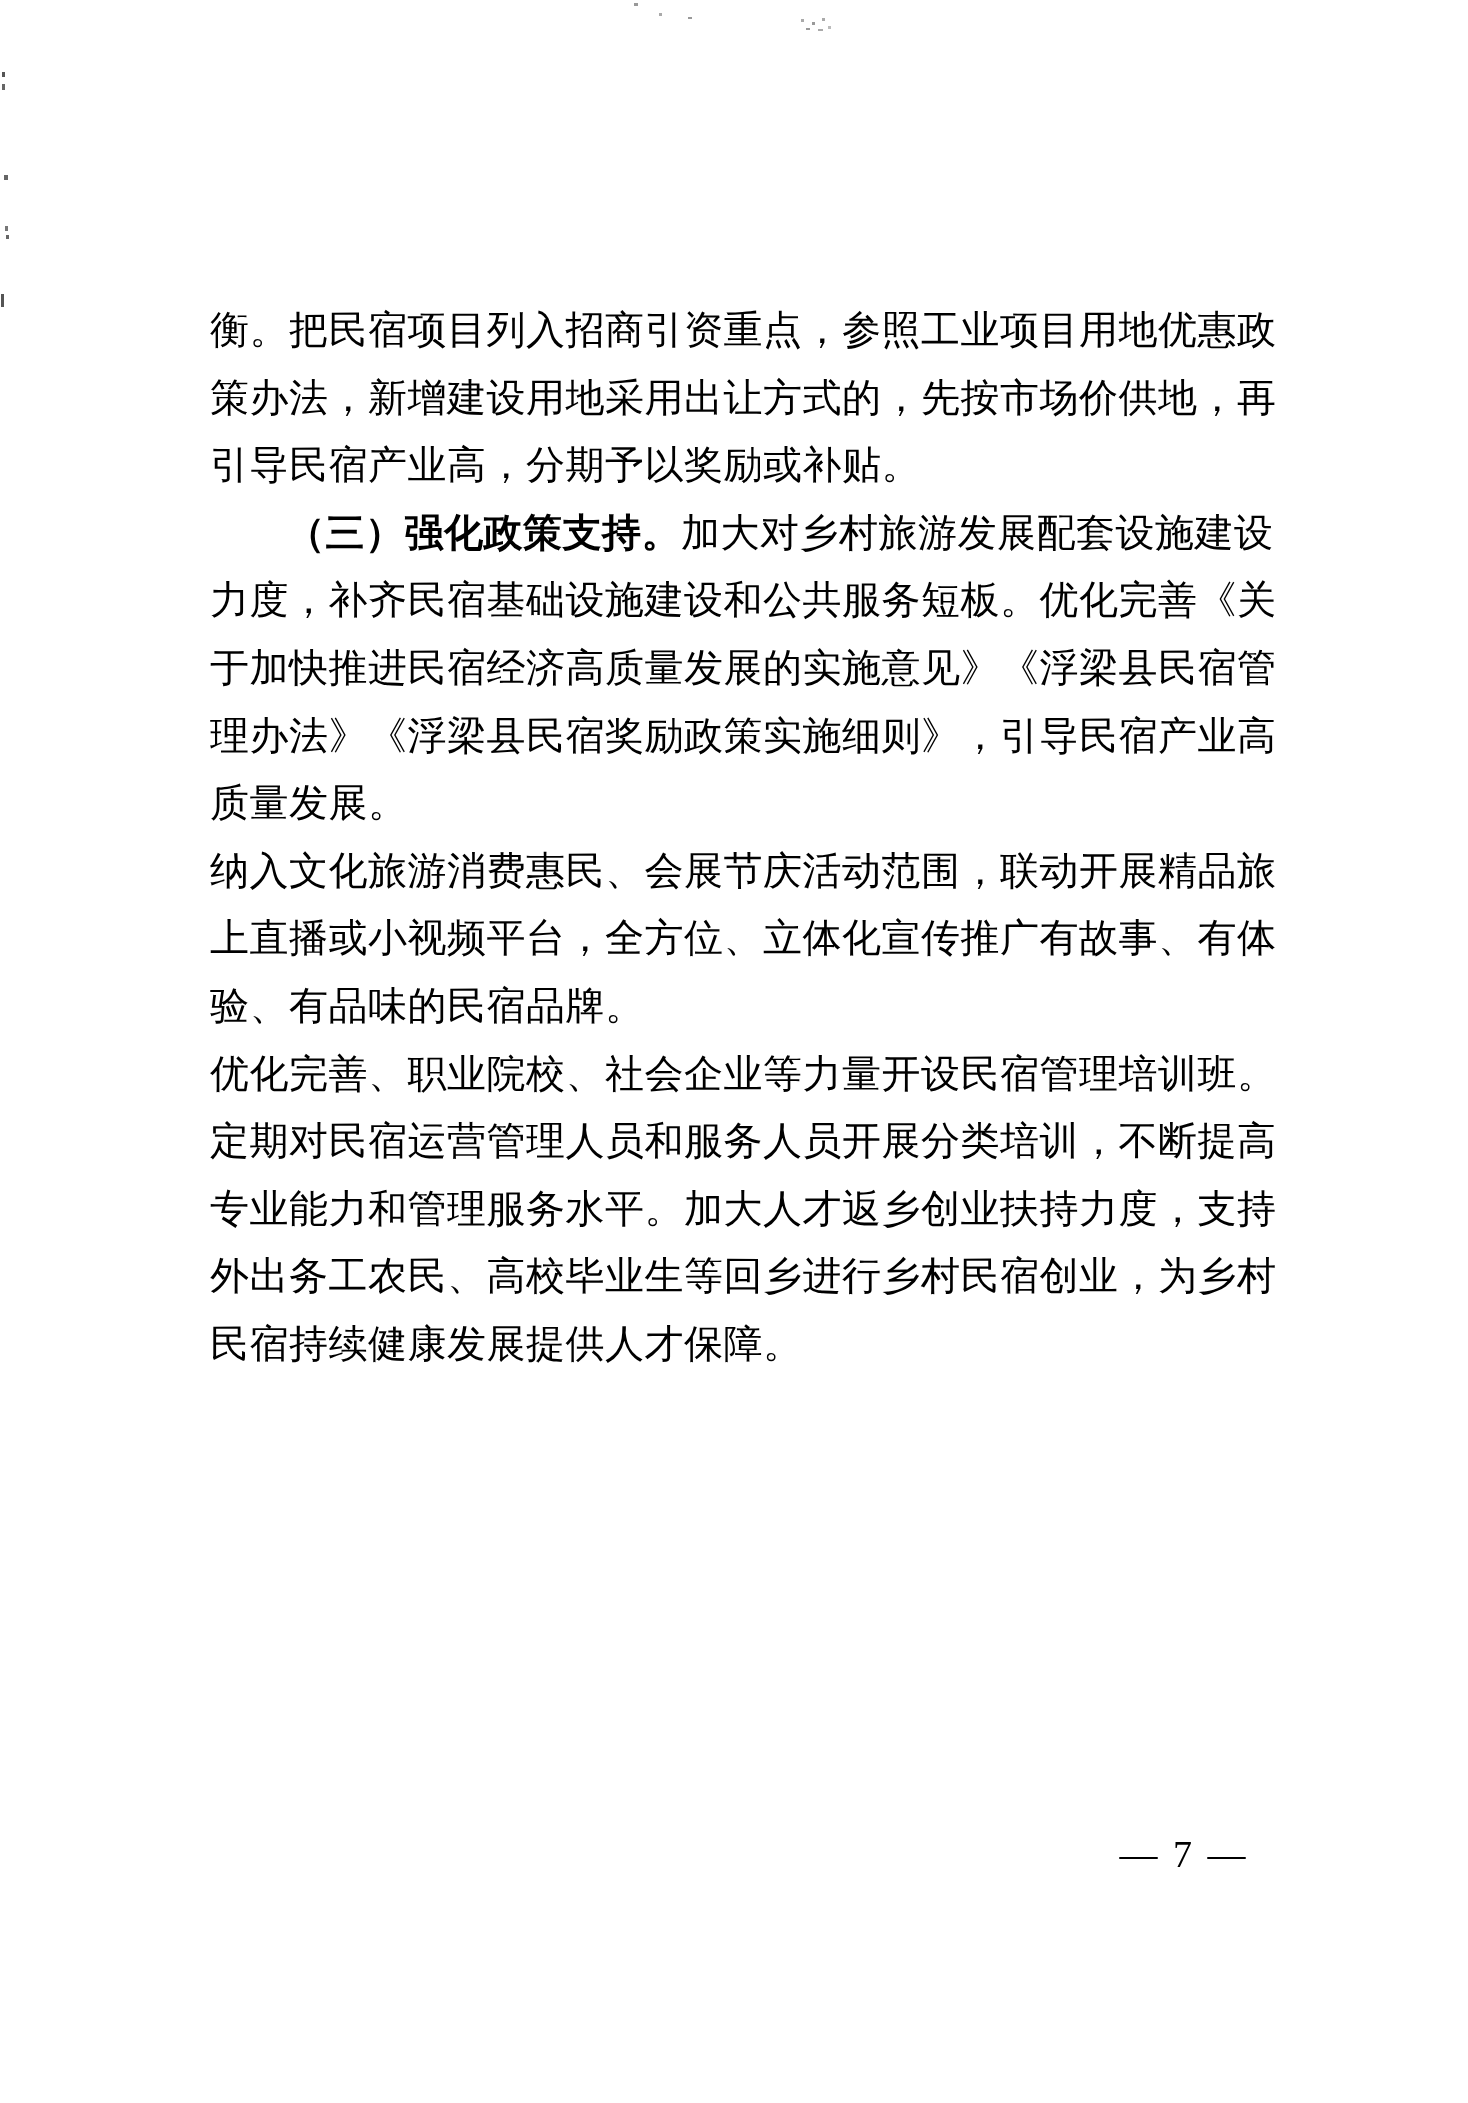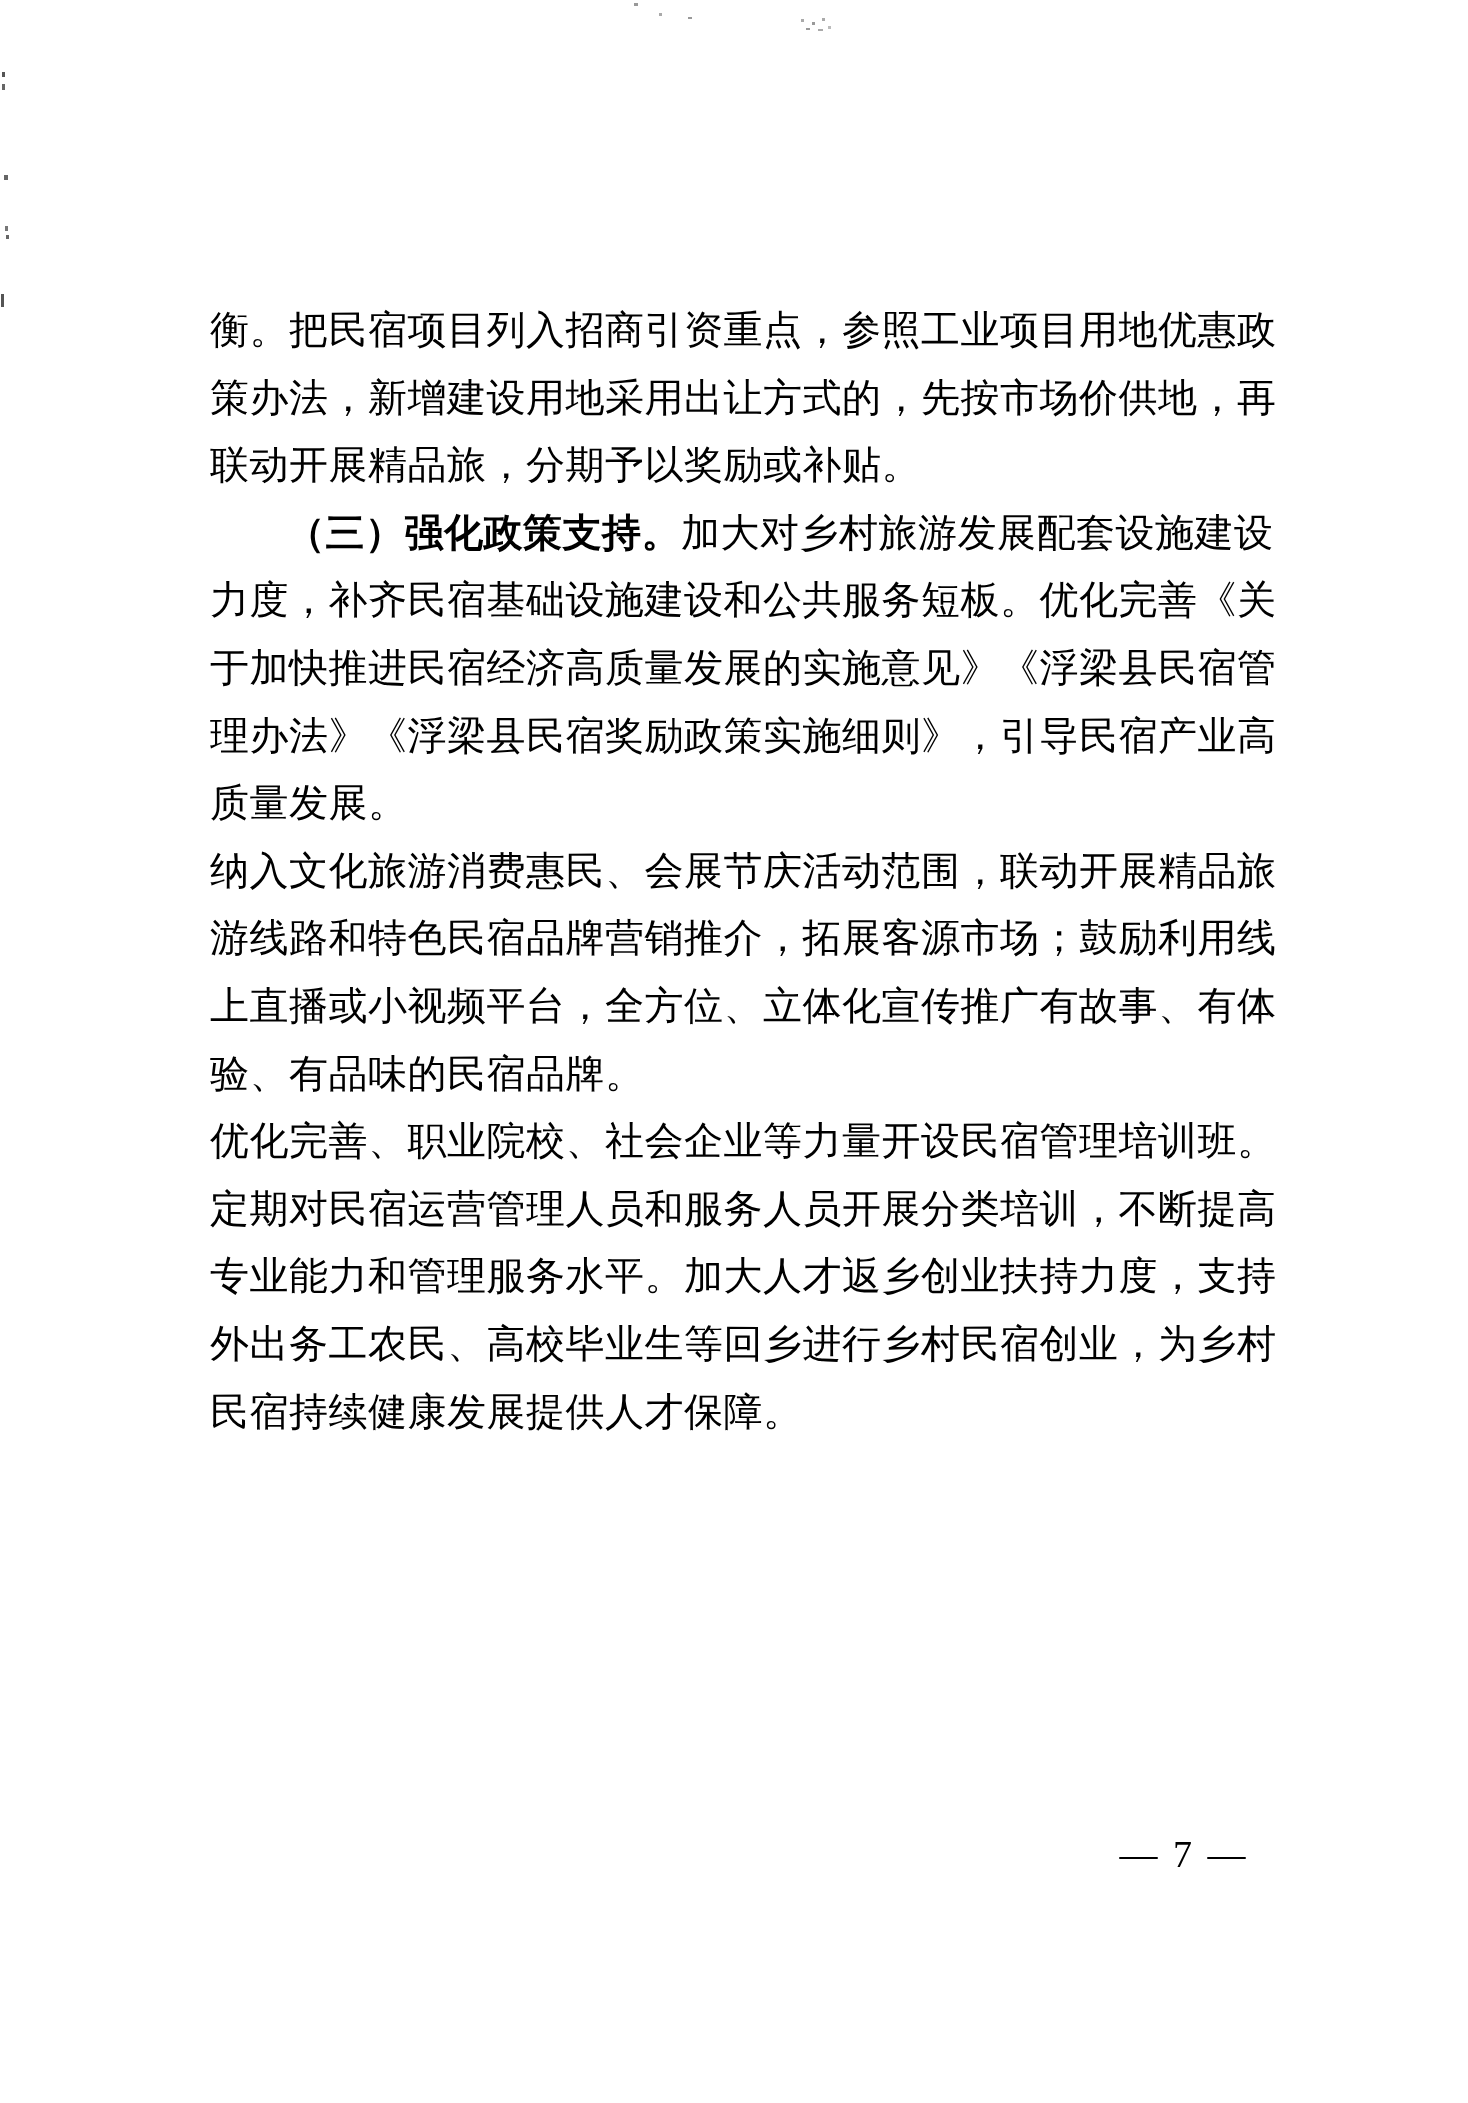--- a/index.html
+++ b/index.html
@@ -73,28 +73,27 @@
   <div class="speck sp10"></div>
   <div class="speck sp11"></div>
   <div class="speck sp12"></div>
   <div class="speck sp13"></div>
   <div class="speck sp14"></div>
   <div class="speck sp15"></div>
 
   <div class="text-lines">
       <div class="line"><span class="seg-regular">衡。把民宿项目列入招商引资重点，参照工业项目用地优惠政</span></div>
       <div class="line"><span class="seg-regular">策办法，新增建设用地采用出让方式的，先按市场价供地，再</span></div>
-      <div class="line"><span class="seg-regular">联动开展精品旅，分期予以奖励或补贴。</span></div>
+      <div class="line"><span class="seg-regular">引导民宿产业高，分期予以奖励或补贴。</span></div>
       <div class="line indent"><span class="seg-bold">（三）强化政策支持。</span><span class="seg-regular">加大对乡村旅游发展配套设施建设</span></div>
       <div class="line"><span class="seg-regular">力度，补齐民宿基础设施建设和公共服务短板。优化完善《关</span></div>
       <div class="line"><span class="seg-regular">于加快推进民宿经济高质量发展的实施意见》《浮梁县民宿管</span></div>
       <div class="line"><span class="seg-regular">理办法》《浮梁县民宿奖励政策实施细则》，引导民宿产业高</span></div>
       <div class="line"><span class="seg-regular">质量发展。</span></div>
       <div class="line"><span class="seg-regular">纳入文化旅游消费惠民、会展节庆活动范围，联动开展精品旅</span></div>
-      <div class="line"><span class="seg-regular">游线路和特色民宿品牌营销推介，拓展客源市场；鼓励利用线</span></div>
       <div class="line"><span class="seg-regular">上直播或小视频平台，全方位、立体化宣传推广有故事、有体</span></div>
       <div class="line"><span class="seg-regular">验、有品味的民宿品牌。</span></div>
       <div class="line"><span class="seg-regular">优化完善、职业院校、社会企业等力量开设民宿管理培训班。</span></div>
       <div class="line"><span class="seg-regular">定期对民宿运营管理人员和服务人员开展分类培训，不断提高</span></div>
       <div class="line"><span class="seg-regular">专业能力和管理服务水平。加大人才返乡创业扶持力度，支持</span></div>
       <div class="line"><span class="seg-regular">外出务工农民、高校毕业生等回乡进行乡村民宿创业，为乡村</span></div>
       <div class="line"><span class="seg-regular">民宿持续健康发展提供人才保障。</span></div>
     </div>
 
   <div class="footer">

